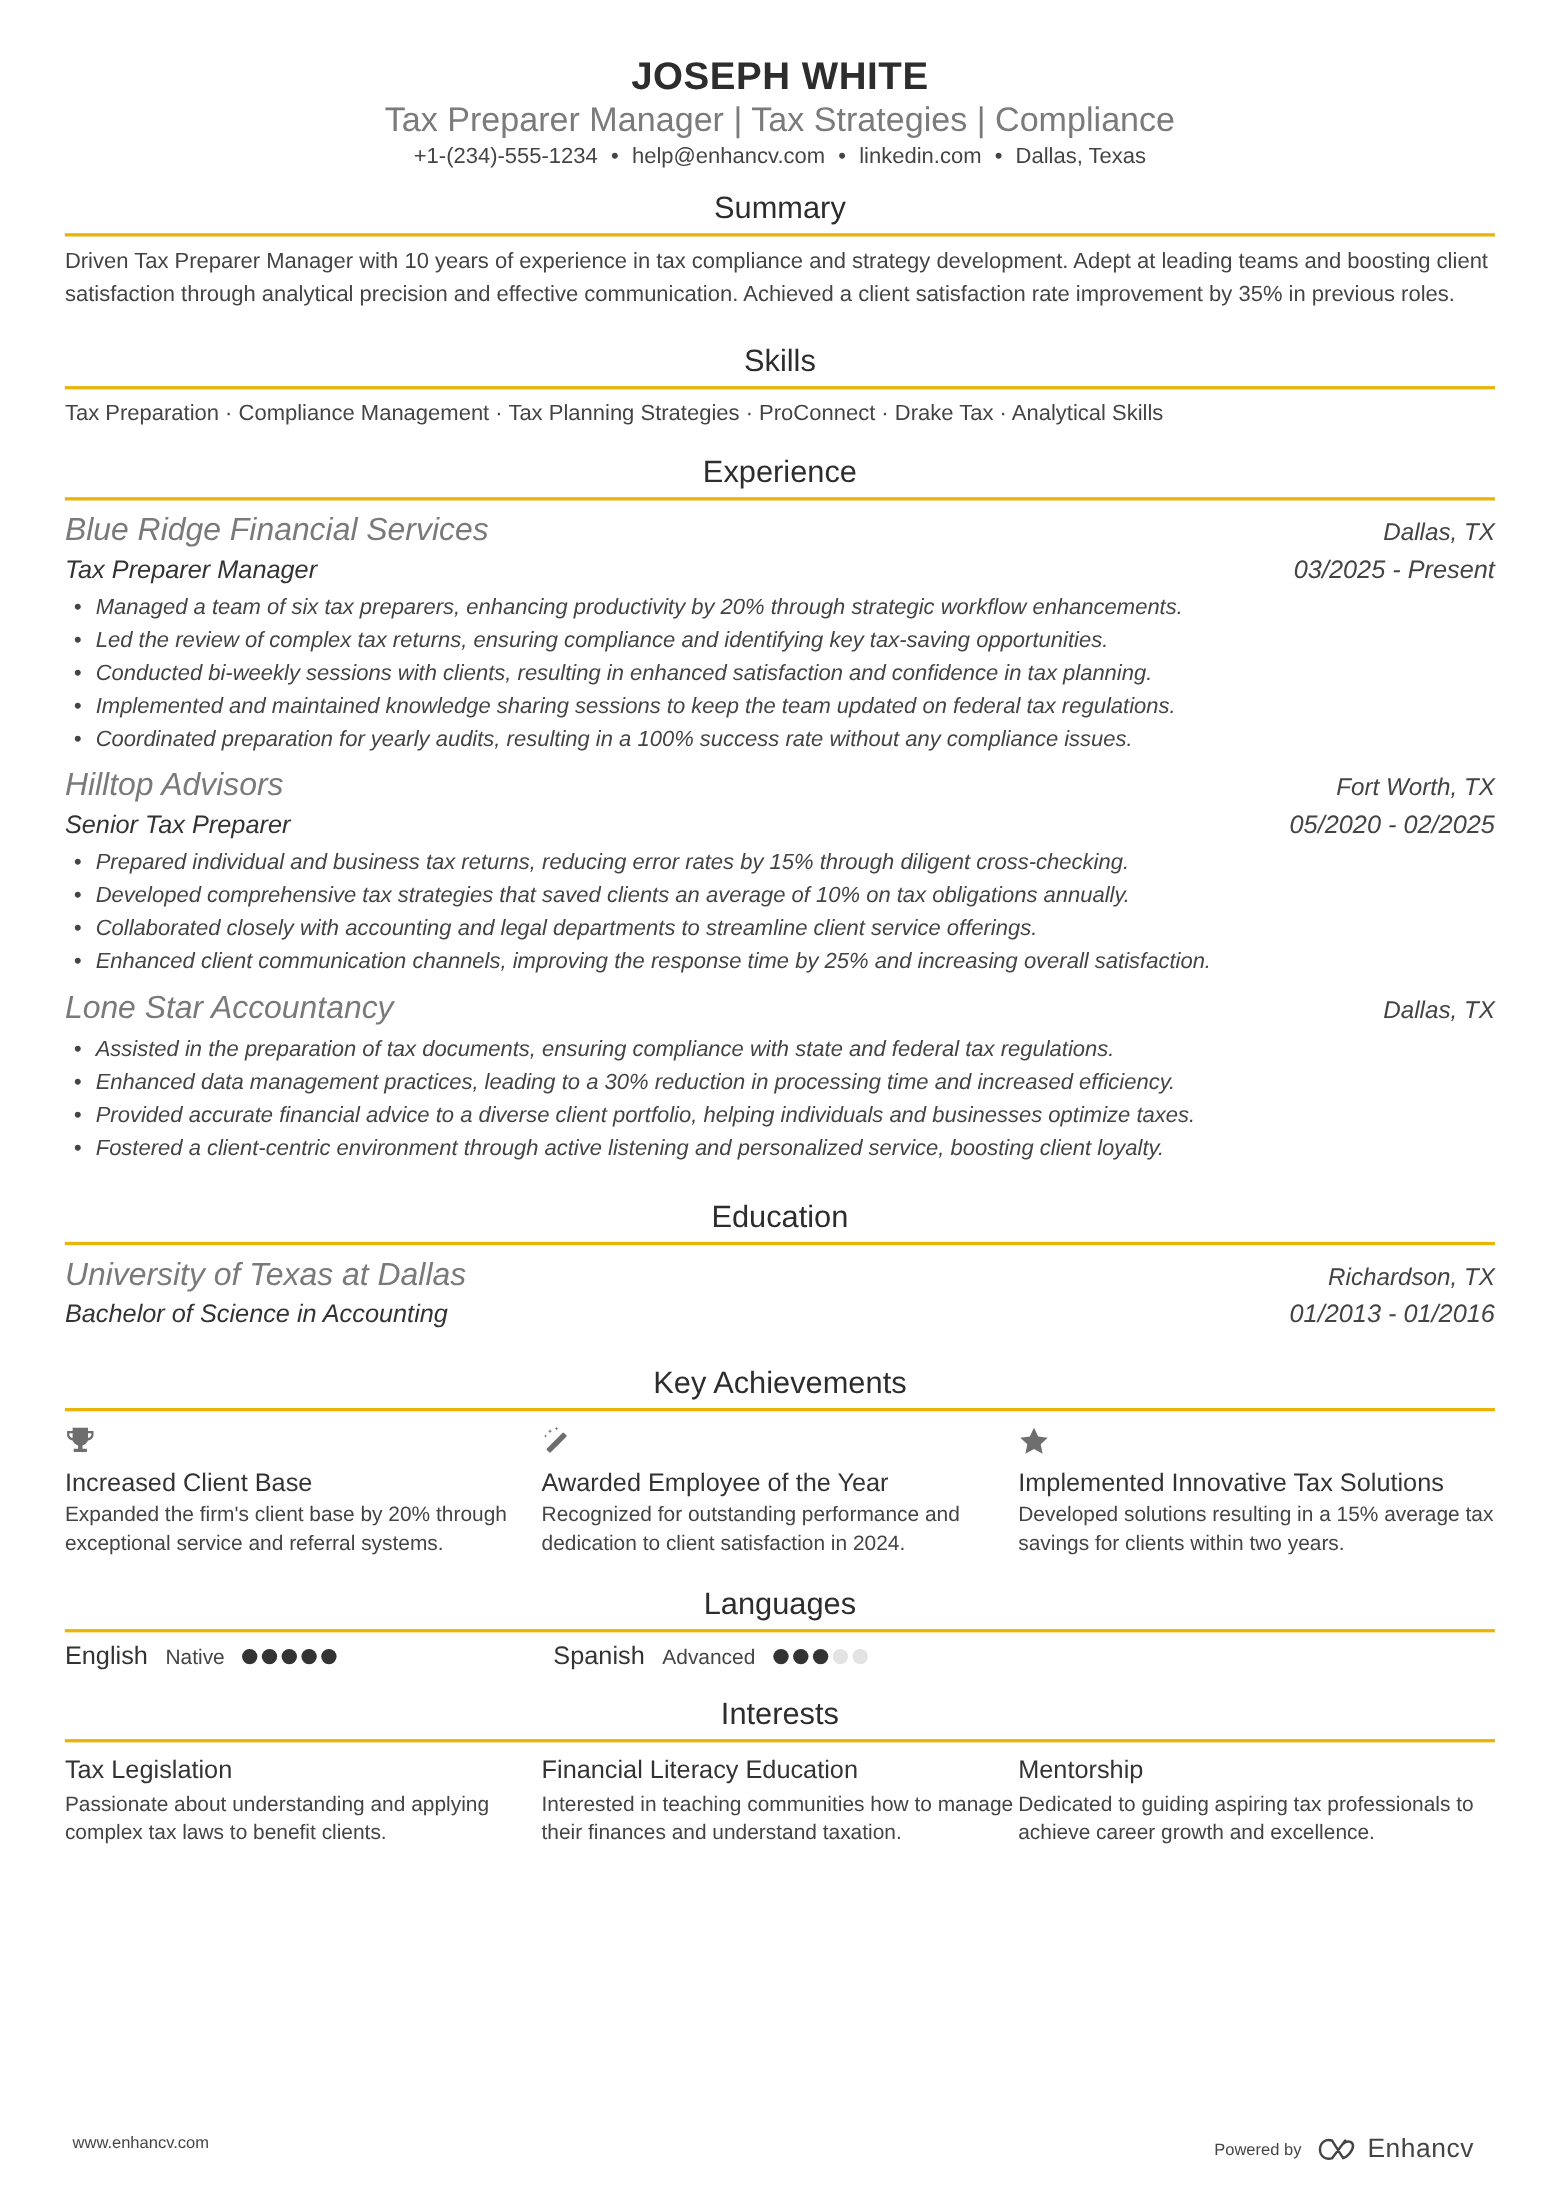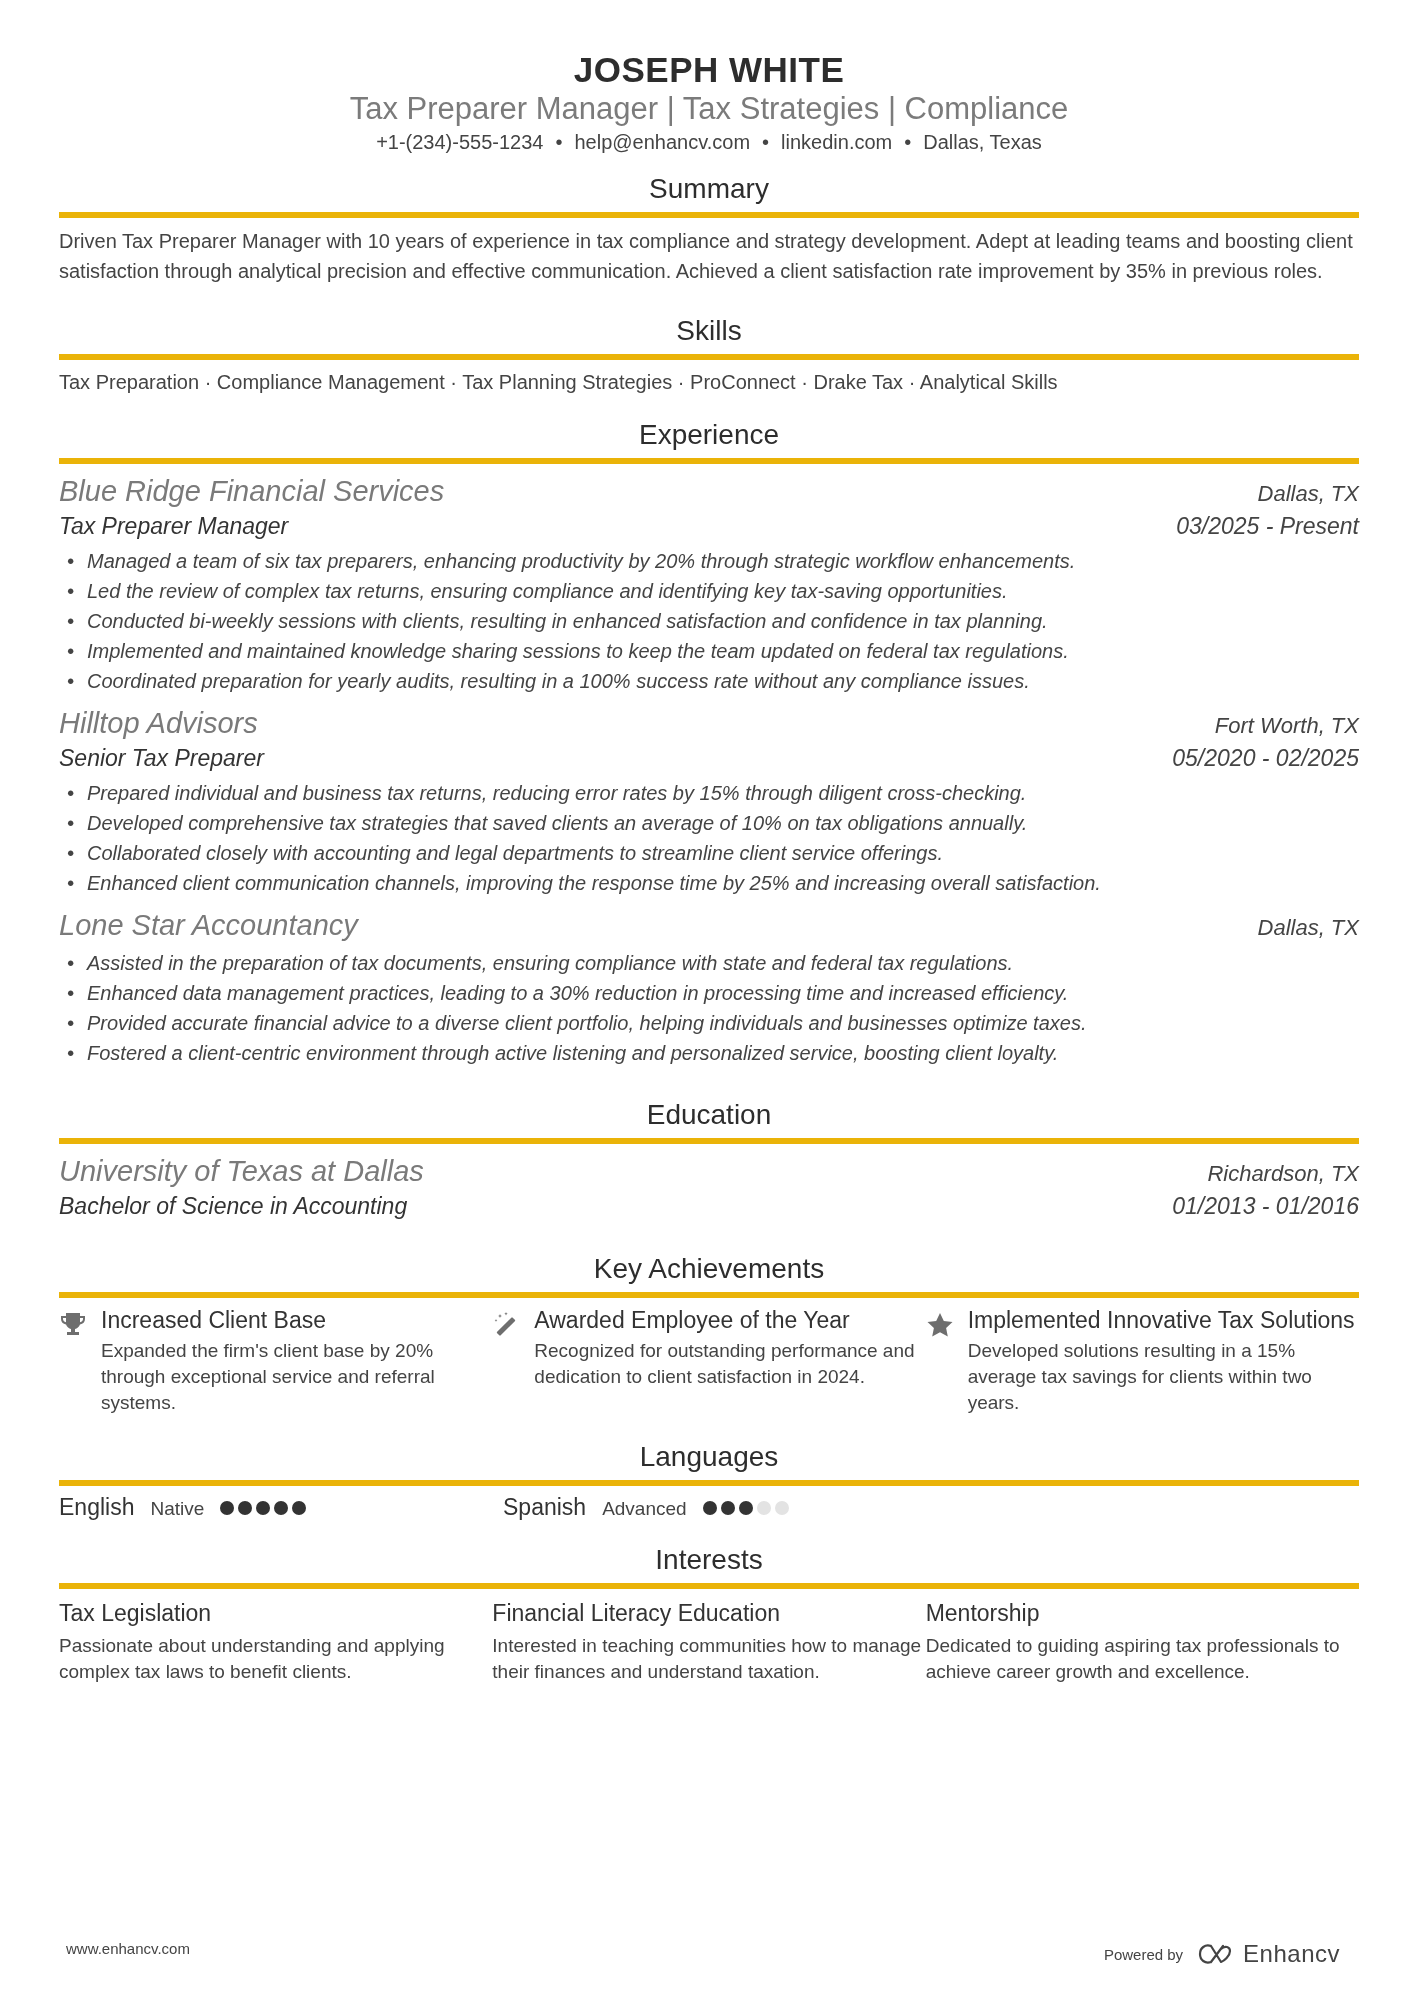--- a/index.html
+++ b/index.html
@@ -6,39 +6,39 @@
   html, body { width: 1410px; height: 1995px; background: #ffffff; }
   body { font-family: "Liberation Sans", "DejaVu Sans", sans-serif; color: #333333; position: relative; }
   .page { position: absolute; left: 59px; top: 0; width: 1300px; }
 
   .header { text-align: center; padding-top: 50px; }
   .name { font-size: 35px; font-weight: 700; letter-spacing: 0.5px; color: #2d2d2d; line-height: 40px; }
   .tagline { font-size: 31px; color: #7b7b7b; line-height: 38px; margin-top: 0px; }
   .contact { font-size: 20px; color: #444; line-height: 28px; margin-top: 0px; }
   .contact .sep { margin: 0 12px; }
 
-  .section-title { text-align: center; font-size: 28px; color: #2d2d2d; line-height: 34px; padding-bottom: 6px; border-bottom: 6px solid #eab308; }
+  .section-title { text-align: center; font-size: 28px; color: #2d2d2d; line-height: 34px; padding-bottom: 6px; border-bottom: 3px solid #eab308; }
   .sec { margin-top: 20px; }
 
   .summary-text { font-size: 20px; line-height: 30px; color: #444; margin-top: 8px; }
   .skills-text { font-size: 20px; line-height: 28px; color: #444; margin-top: 8px; }
 
   .job { margin-top: 8px; font-style: italic; }
   .row { display: flex; justify-content: space-between; align-items: baseline; }
   .company { font-size: 29px; color: #7a7a7a; line-height: 38px; }
   .loc { font-size: 22px; color: #444; }
   .role { font-size: 23px; color: #333; line-height: 32px; }
   .dates { font-size: 23px; color: #444; }
   .bullets { list-style: none; margin-top: 4px; }
   .bullets li { font-size: 20px; line-height: 30px; color: #444; padding-left: 28px; position: relative; }
   .bullets li::before { content: "•"; position: absolute; left: 8px; top: 0; color: #444; }
 
   .cols3 { display: flex; margin-top: 8px; }
   .col { width: 444px; }
-  .ach { display: flex; }
+  .ach { display: flex; flex-direction: column; }
   .ach-icon { width: 42px; flex: 0 0 42px; padding-top: 6px; }
   .ach-title { font-size: 23px; color: #333; line-height: 29px; }
   .ach-desc { font-size: 19px; line-height: 26px; color: #444; margin-top: 3px; }
 
   .int-title { font-size: 23px; color: #333; line-height: 32px; }
   .int-desc { font-size: 19px; line-height: 26px; color: #444; margin-top: 4px; }
 
   .lang-row { display: flex; margin-top: 8px; }
   .lang { width: 444px; display: flex; align-items: baseline; }
   .lang-name { font-size: 23px; color: #333; }

